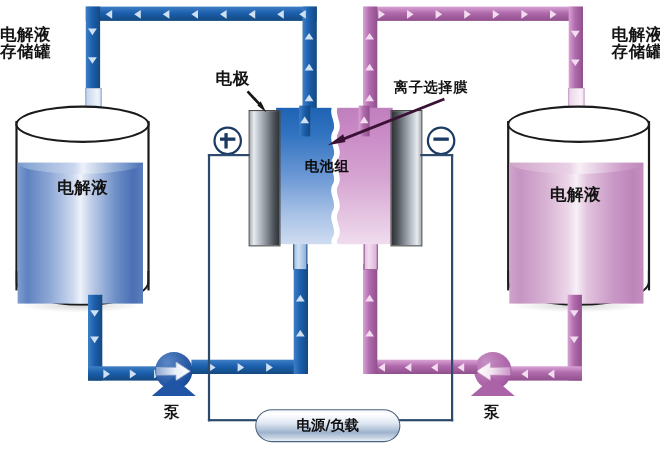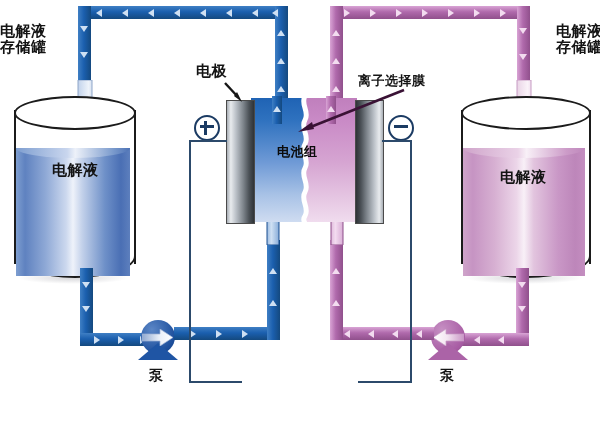--- a/index.html
+++ b/index.html
@@ -283,20 +283,23 @@
   </div>
 
   <div class="wire" style="left:189px;top:140px;width:2px;height:243px;"></div>
   <div class="wire" style="left:189px;top:140px;width:38px;height:2px;"></div>
   <div class="wire" style="left:189px;top:381px;width:53px;height:2px;"></div>
 
   <div class="wire" style="left:410px;top:140px;width:2px;height:243px;"></div>
   <div class="wire" style="left:382px;top:140px;width:30px;height:2px;"></div>
   <div class="wire" style="left:358px;top:381px;width:54px;height:2px;"></div>
 
+  <div class="load" style="left:232px;top:372px;width:130px;height:28px;">
+    <span style="font-size:13px;">电源/负载</span>
+  </div>
 
   <div class="lbl" style="left:0px;top:24px;font-size:15px;">电解液
 存储罐</div>
   <div class="lbl" style="left:556px;top:24px;font-size:15px;">电解液
 存储罐</div>
 
   <div class="lbl" style="left:196px;top:64px;font-size:15px;">电极</div>
   <svg style="position:absolute;left:224px;top:82px;" width="22" height="22" viewBox="0 0 22 22">
     <path d="M1,1 L14,15" stroke="#161616" stroke-width="2.4" fill="none"></path>
     <path d="M18,20 L10,14 L13,10 Z" fill="#161616"></path>

